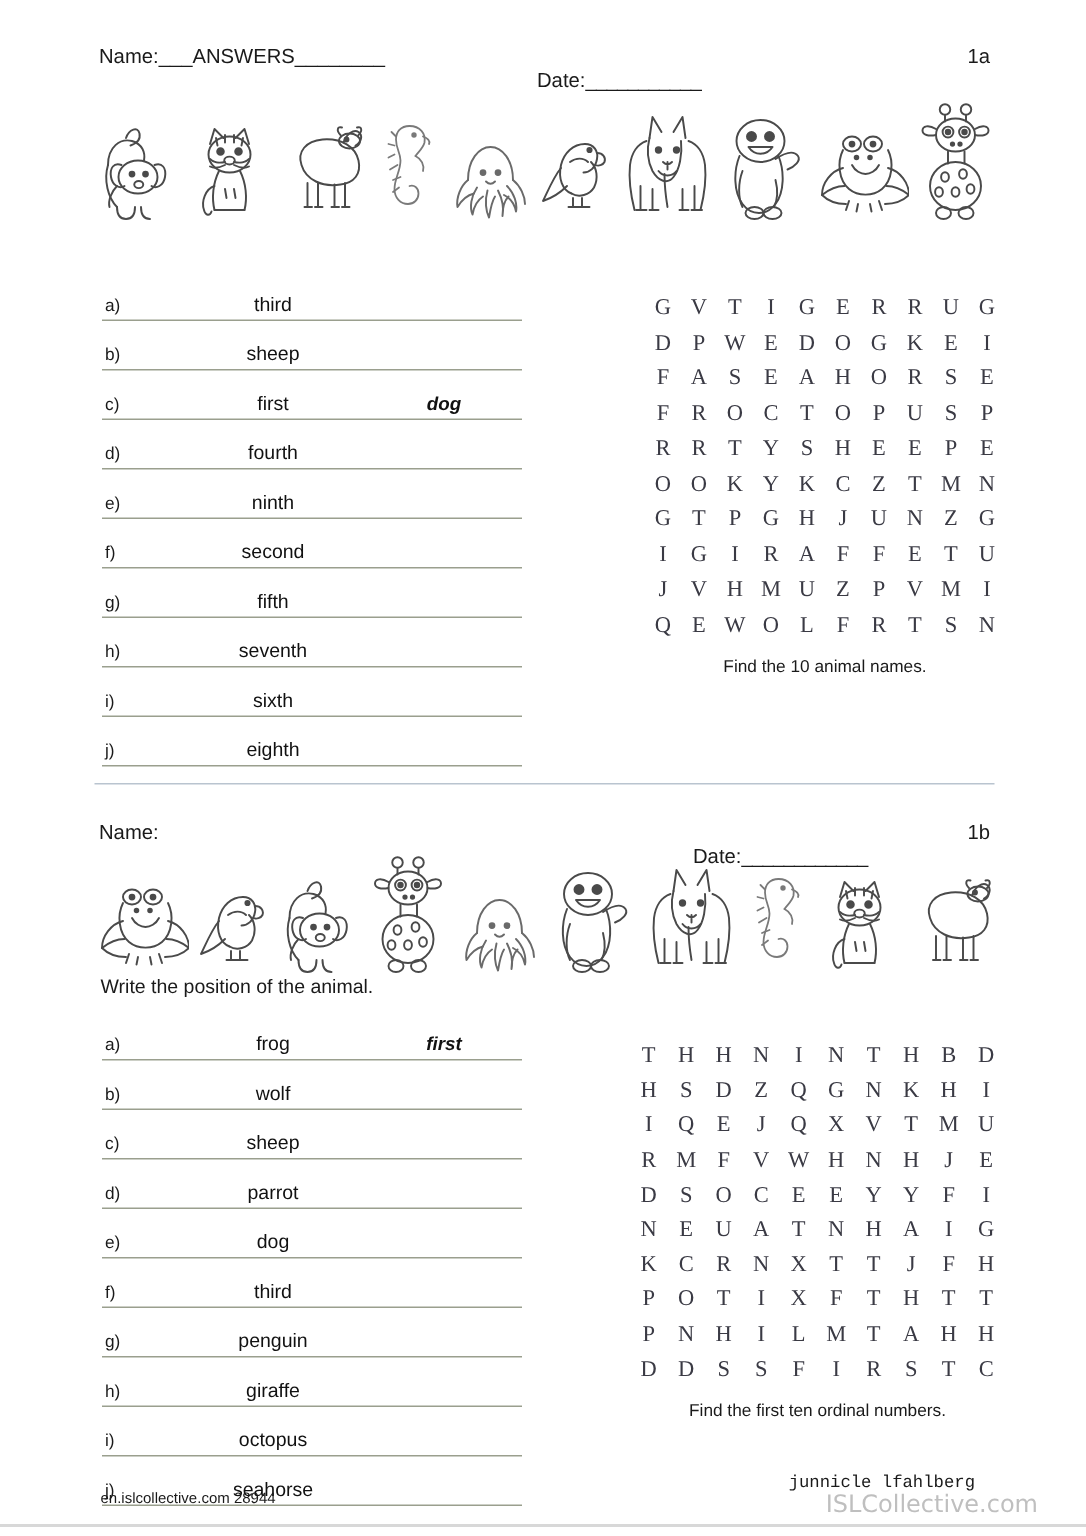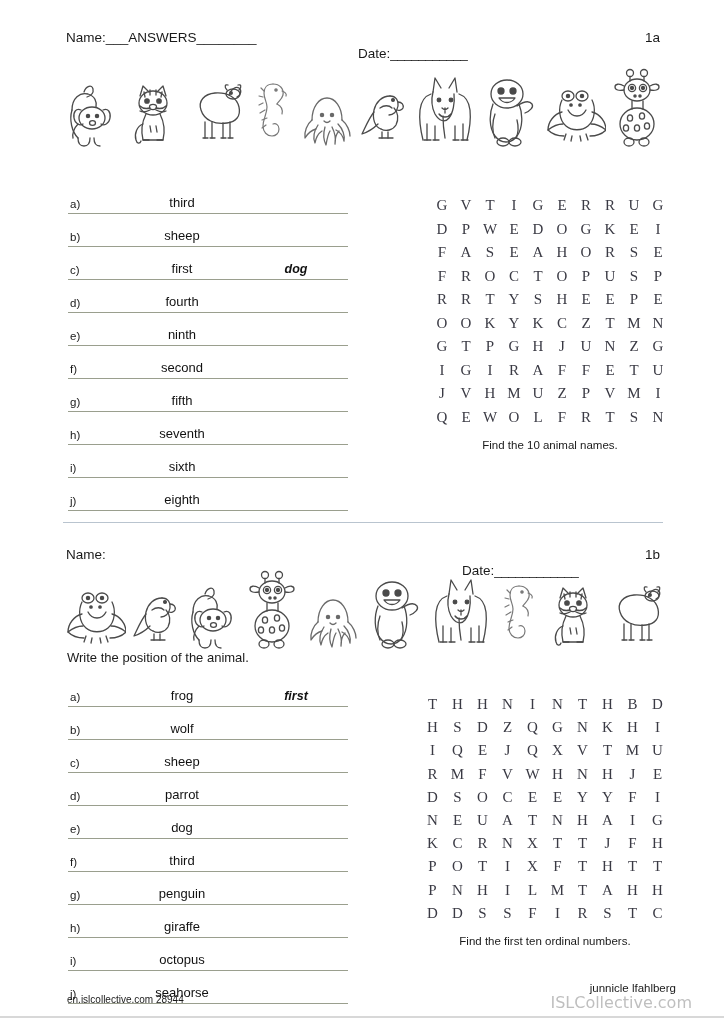--- a/index.html
+++ b/index.html
@@ -142,24 +142,25 @@
   
   .footer-left {
     position: absolute;
     left: 67px;
     font-size: 10px;
     color: #1a1a1a;
     margin-top: 12px;
   }
   .footer-right {
     position: absolute;
-    right: 42px;
+    right: 68px;
     font-size: 11.5px;
     color: #1a1a1a;
     text-align: left;
+    font-family: Liberation Mono, monospace;
   }
   .watermark {
     position: absolute;
     right: 26px;
     font-size: 16px;
     color: #bfbfbf;
     font-family: "DejaVu Sans", sans-serif;
     letter-spacing: 0px;
   }
   .wm-bottom-line {

